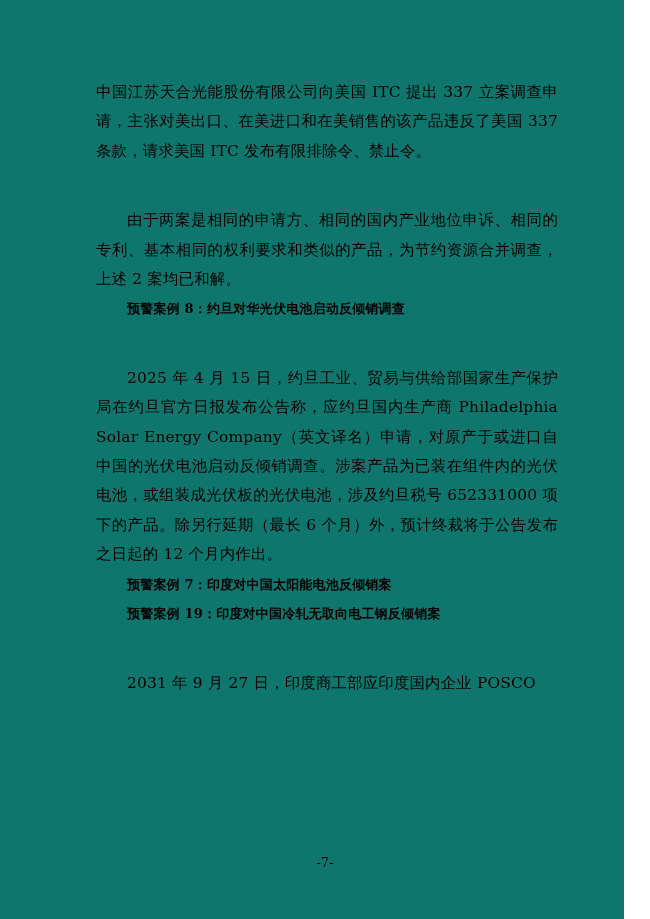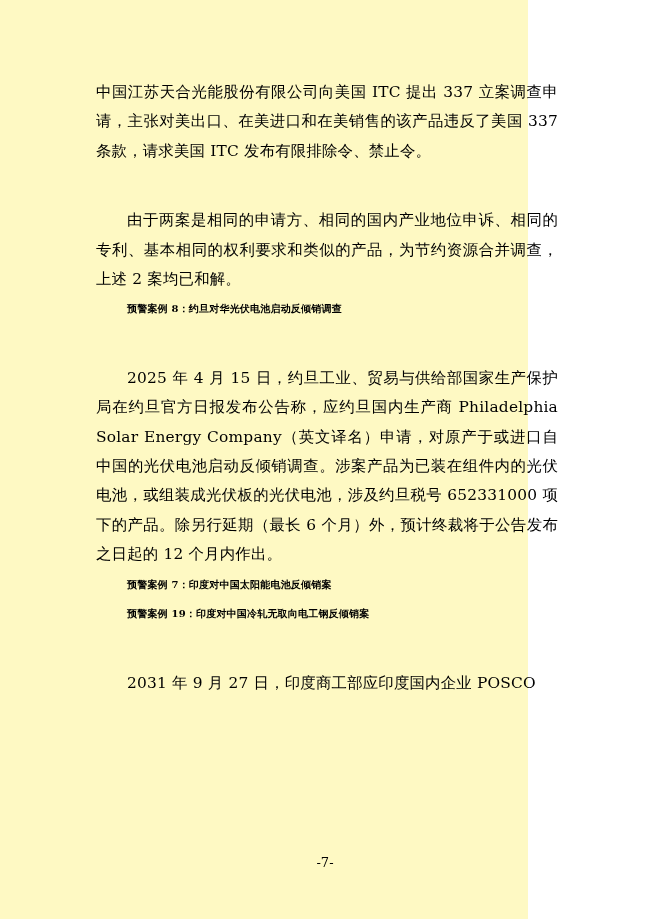--- a/index.html
+++ b/index.html
@@ -11,44 +11,44 @@
     width: 650px;
     height: 919px;
     position: relative;
     font-family: "DejaVu Serif", "Liberation Serif", serif;
     color: #000000;
     overflow: hidden;
   }
   .page {
     position: absolute;
     left: 0; top: 0;
-    width: 528px;
+    width: 624px;
     height: 919px;
-    background: #fef9c3;
+    background: #0f766e;
   }
   .content {
     position: absolute;
     left: 96px;
     top: 78px;
     width: 462px;
   }
   .para {
     font-size: 15.4px;
     line-height: 29.4px;
     text-align: justify;
     text-justify: inter-ideograph;
     margin: 0;
     letter-spacing: 0.2px;
   }
   .indent2 {
     text-indent: 31px;
     margin-top: 40px;
   }
   .heading {
-    font-size: 10px;
+    font-size: 13px;
     line-height: 29.4px;
     text-indent: 31px;
     margin: 0;
     font-weight: 600;
     letter-spacing: 0.2px;
   }
   .footer {
     position: absolute;
     left: 0;
     top: 855px;

